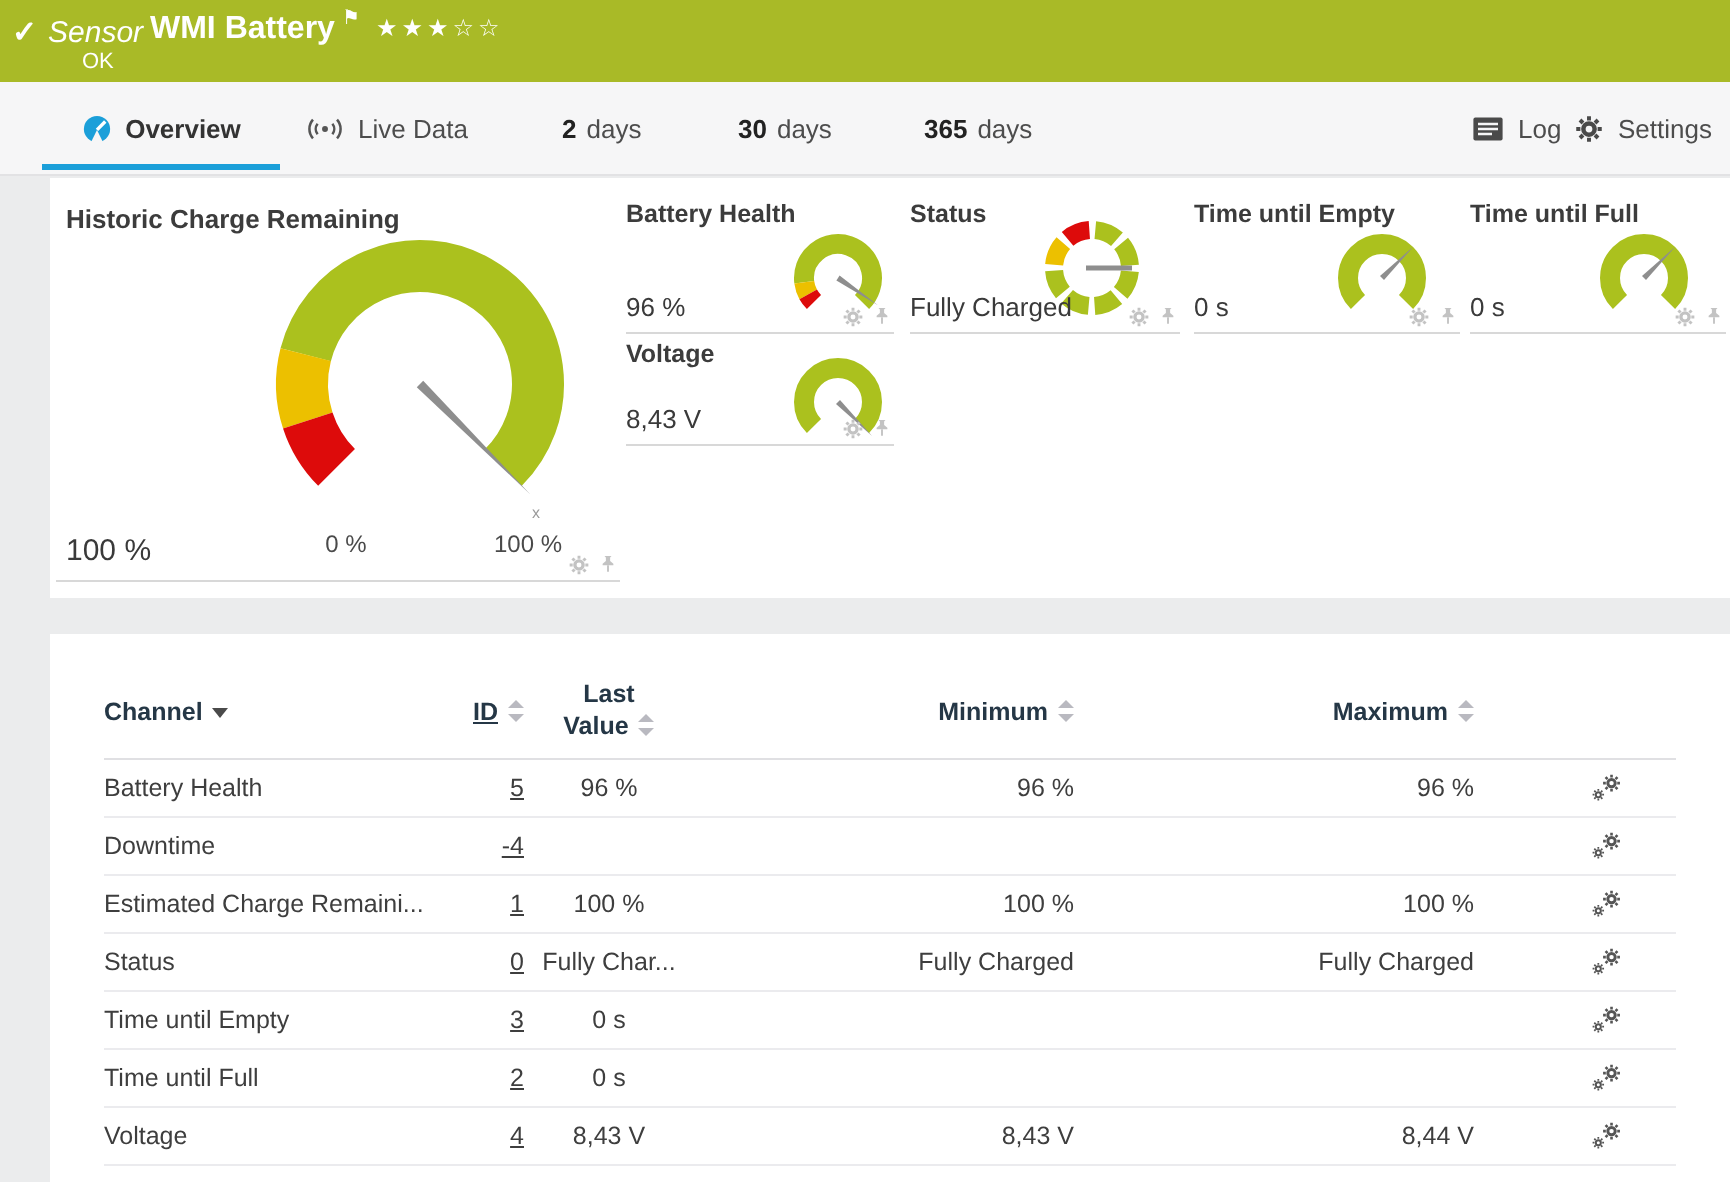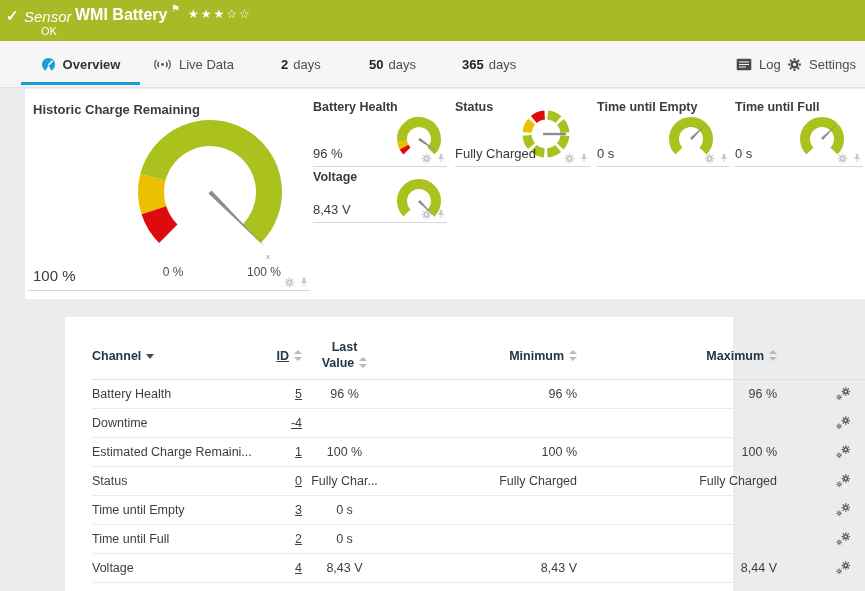--- a/index.html
+++ b/index.html
@@ -20,21 +20,21 @@
   .tab { position:absolute; top:0; height:46px; display:flex; align-items:center; gap:7px; font-size:13px; color:#4d4d4d; cursor:pointer; white-space:nowrap; }
   .tab .num { font-weight:bold; color:#222; margin-right:-2px; }
   .tab.active { width:119px; justify-content:center; }
   .tab.active .tlabel { font-weight:bold; color:#333; }
   .tab.active::after { content:""; position:absolute; left:0; right:0; bottom:2px; height:3px; background:#1b9fd9; }
   .ticon { flex:0 0 auto; }
 
   
   .panel { position:absolute; background:#fff; }
   .gpanel { left:25px; top:89px; width:840px; height:210px; }
-  .tpanel { left:25px; top:317px; width:668px; height:274px;margin-left:40px; }
+  .tpanel { left:25px; top:317px; width:840px; height:274px; }
 
   
   .gcell { position:absolute; border-bottom:1px solid #d8d8d8; }
   .gtitle { position:absolute; top:0; left:0; font-size:12.5px; font-weight:bold; color:#3c3c3c; white-space:nowrap; }
   .gvalue { position:absolute; bottom:5px; left:0; font-size:13px; color:#3a3a3a; white-space:nowrap; }
   .gicons { position:absolute; right:1px; bottom:2px; display:flex; gap:4px; align-items:center; color:#c3c3c3; }
   .gsvg { position:absolute; }
 
   .cell-primary  { left:3px;  top:8px;  width:282px; height:194px; }
   .cell-primary .gtitle { top:5px; left:5px; font-size:13px; }
@@ -111,21 +111,21 @@
       </g>
       <circle cx="9" cy="7" r="1.4" fill="#555"></circle>
     </svg>
     <span class="tlabel">Live Data</span>
   </div>
   <div class="tab" style="left:281px">
     <span class="num">2</span>
     <span class="tlabel">days</span>
   </div>
   <div class="tab" style="left:369px">
-    <span class="num">50</span>
+    <span class="num">30</span>
     <span class="tlabel">days</span>
   </div>
   <div class="tab" style="left:462px">
     <span class="num">365</span>
     <span class="tlabel">days</span>
   </div>
   <div class="tab" style="left:736px">
     <svg class="ticon" width="16" height="13" viewBox="0 0 16 13">
       <rect x="0.7" y="0.7" width="14.6" height="11.6" rx="1" fill="#4a4a4a"></rect>
       <g stroke="#f6f6f7" stroke-width="1.2" fill="none">

